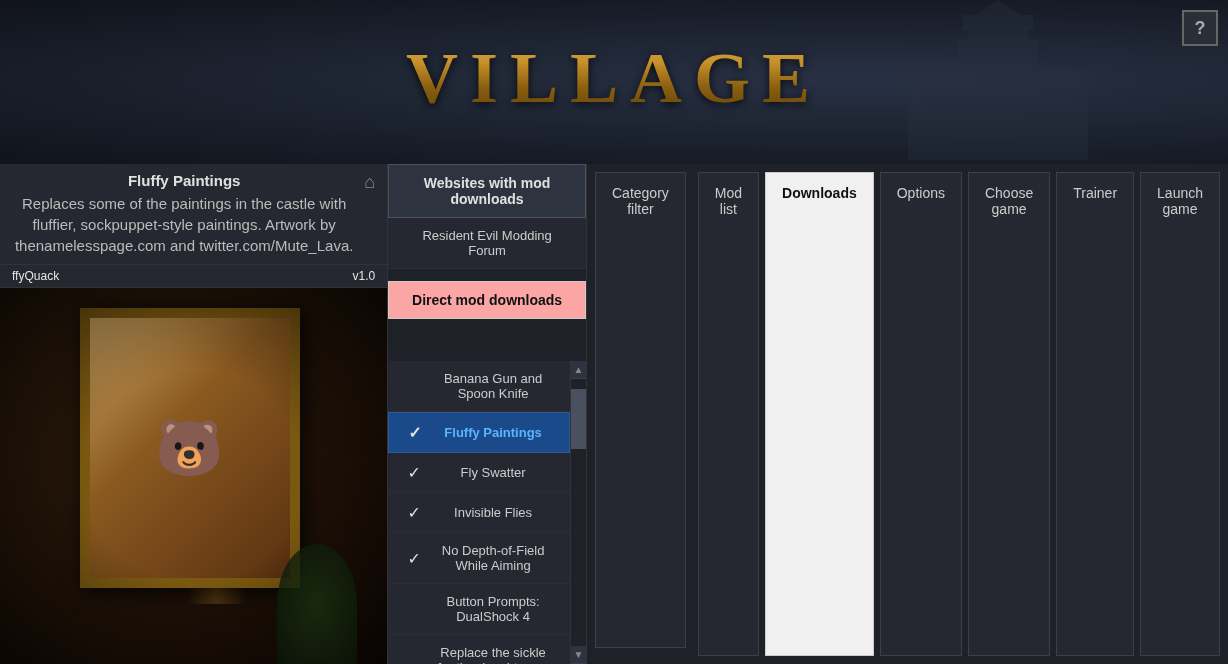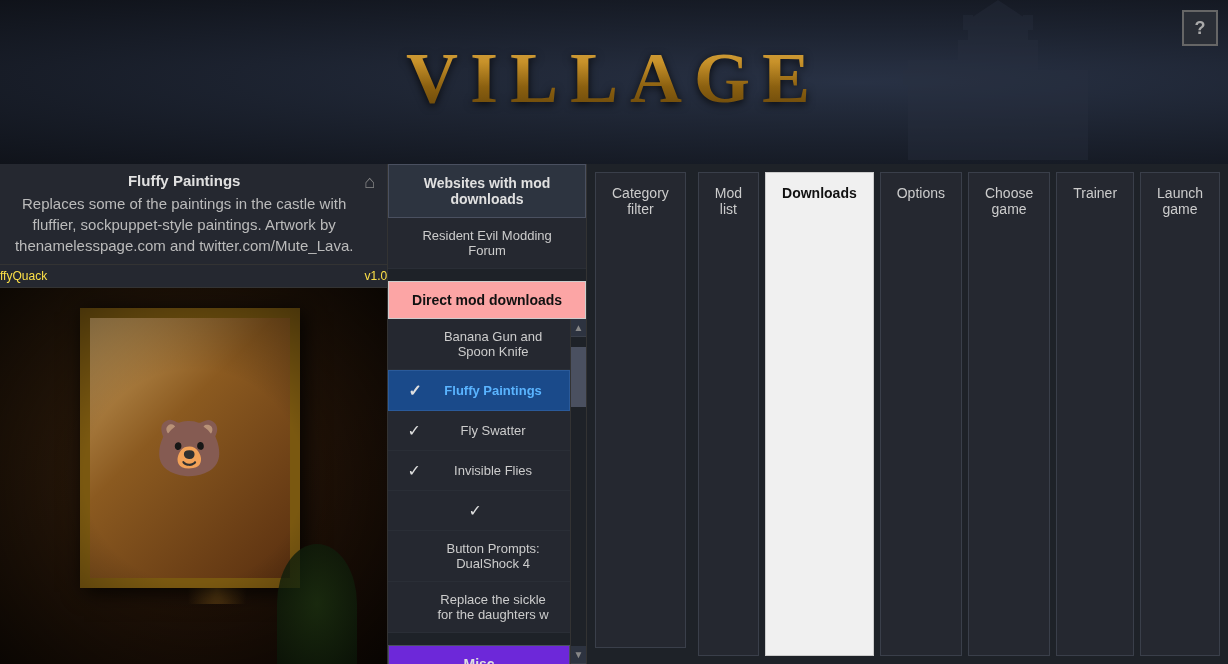--- a/index.html
+++ b/index.html
@@ -121,25 +121,25 @@
 
     .mod-description {
       font-size: 15px;
       color: #bbb;
       line-height: 1.4;
     }
 
     .mod-meta-row {
       display: flex;
       justify-content: space-between;
-      padding: 4px 0;
+      padding: 4px 12px;
       background: #252830;
       border-bottom: 1px solid #333;
       font-size: 12px;
-      color: #fde047;
+      color: #e5e5e5;
     }
 
     .home-icon {
       color: #888;
       font-size: 18px;
       cursor: pointer;
       margin-left: 8px;
     }
 
     .mod-thumbnail {
@@ -252,20 +252,21 @@
       height: 60px;
       background: #4a5060;
       position: absolute;
       top: 10px;
     }
 
     .middle-with-scroll {
       display: flex;
       flex: 1;
       overflow: hidden;
+      margin-top: 42px;
     }
 
     .mod-list-scroll {
       flex: 1;
       overflow-y: auto;
       overflow-x: hidden;
     }
 
     .mod-list-scroll::-webkit-scrollbar {
       display: none;
@@ -425,20 +426,21 @@
         <div class="mod-list-item">
           <span class="checkmark">✓</span>
           <span class="mod-list-item-text">Fly Swatter</span>
         </div>
         <div class="mod-list-item">
           <span class="checkmark">✓</span>
           <span class="mod-list-item-text">Invisible Flies</span>
         </div>
         <div class="mod-list-item">
           <span class="checkmark">✓</span>
+          <span class="mod-list-item-text">No Depth-of-Field While Aiming</span>
         </div>
         <div class="mod-list-item">
           <span class="checkmark">&nbsp;</span>
           <span class="mod-list-item-text">Button Prompts: DualShock 4</span>
         </div>
         <div class="mod-list-item">
           <span class="checkmark">&nbsp;</span>
           <span class="mod-list-item-text">Replace the sickle for the daughters w</span>
         </div>
         <div class="section-spacer"></div>

